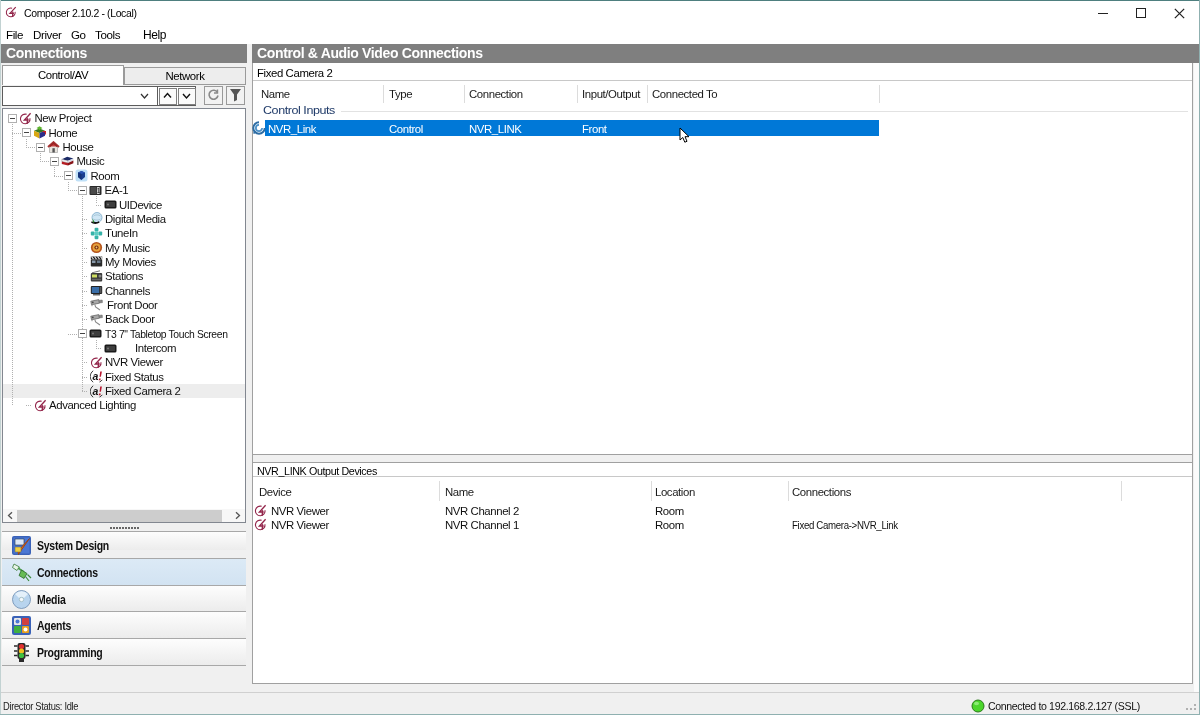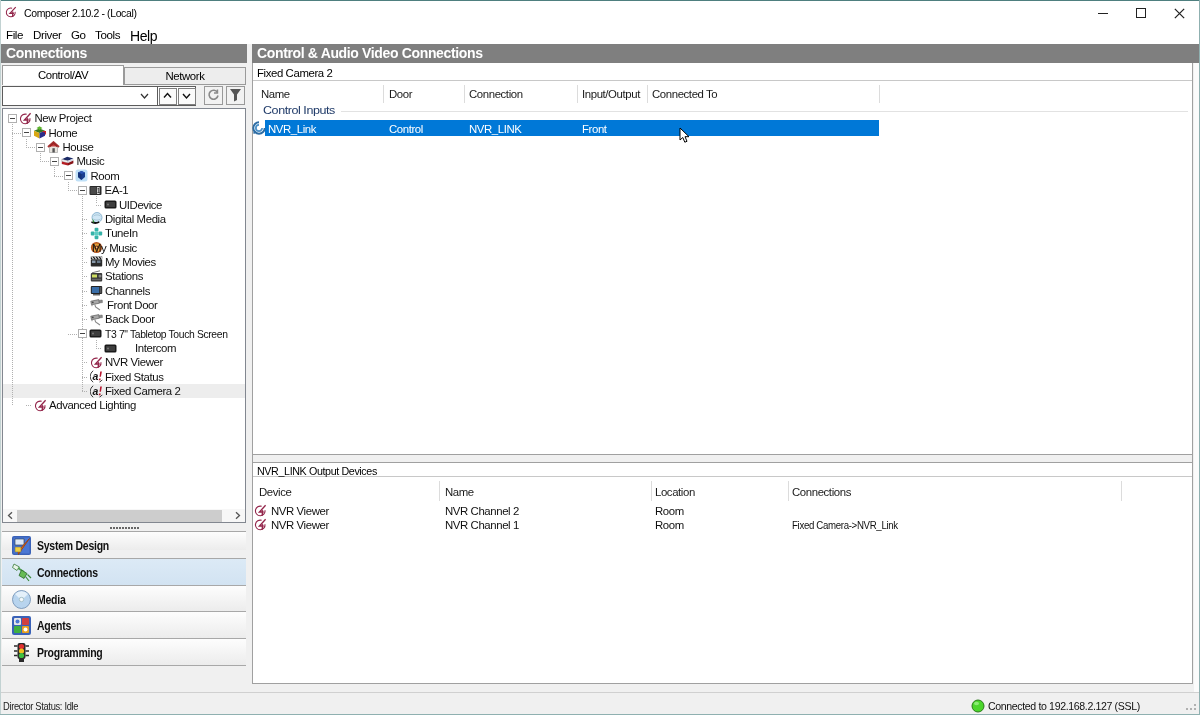--- a/index.html
+++ b/index.html
@@ -28,21 +28,21 @@
 <div class="abs" style="left:24px;top:7px;transform:scaleX(0.92);transform-origin:left center">Composer 2.10.2 - (Local)</div>
 <div class="abs" style="left:1098px;top:12.5px;width:10px;height:1.4px;background:#222"></div>
 <div class="abs" style="left:1136px;top:8px;width:10px;height:10px;border:1.4px solid #222"></div>
 <svg class="abs" style="left:1174px;top:7.5px" width="11" height="11" viewBox="0 0 13 13">
     <path d="M1 1 L12 12 M12 1 L1 12" stroke="#222" stroke-width="1.5"></path>
   </svg>
 <div class="abs" style="left:6px;top:28px;font-size:11.6px">File</div>
 <div class="abs" style="left:33px;top:28px;font-size:11.6px">Driver</div>
 <div class="abs" style="left:71px;top:28px;font-size:11.6px">Go</div>
 <div class="abs" style="left:95px;top:28px;font-size:11.6px">Tools</div>
-<div class="abs" style="left:130px;top:28px;font-size:14px">Help</div>
+<div class="abs" style="left:143px;top:28px;font-size:12px">Help</div>
 <div class="abs grayhdr" style="left:1px;top:44px;width:246px;height:19px">Connections</div>
 <div class="abs grayhdr" style="left:252px;top:44px;width:947px;height:19px">Control &amp; Audio Video Connections</div>
 <div class="abs" style="left:1px;top:63px;width:247px;height:629px;background:#f0f0f0"></div>
 <div class="abs" style="left:2px;top:65px;width:122px;height:20px;background:#fff;border:1px solid #9a9a9a;border-bottom:none;text-align:center;line-height:18px;z-index:2">Control/AV</div>
 <div class="abs" style="left:124px;top:67px;width:122px;height:18px;background:#ededed;border:1px solid #9a9a9a;text-align:center;line-height:17px">Network</div>
 <div class="abs" style="left:2px;top:86px;width:194px;height:20px;border:1px solid #5c5c5c;background:#fff"></div>
 <svg class="abs" style="left:139px;top:91px" width="11" height="10" viewBox="0 0 11 10">
     <path d="M2 3 L5.5 7 L9 3" fill="none" stroke="#333" stroke-width="1.2"></path>
   </svg>
 <div class="abs" style="left:157px;top:86px;width:1px;height:20px;background:#5c5c5c"></div>
@@ -151,21 +151,21 @@
     <rect x="4.6" y="4.6" width="3.8" height="3.8" rx="1" fill="#5ecdc4"></rect>
   </svg>
 <div class="tlabel" style="left:105.0px;top:226.2px;">TuneIn</div>
 <div class="dot-h" style="left:82px;top:247.6px;width:6.0px"></div>
 <svg class="abs" style="left:89.5px;top:241.1px" width="13" height="13" viewBox="0 0 13 13">
     <circle cx="6.5" cy="6.5" r="5.6" fill="#b5541c"></circle>
     <circle cx="6.5" cy="6.5" r="3.9" fill="#e8a33c"></circle>
     <circle cx="6.5" cy="6.5" r="2.1" fill="#7a2d12"></circle>
     <circle cx="6.5" cy="6.5" r="0.9" fill="#e8c87a"></circle>
   </svg>
-<div class="tlabel" style="left:92px;top:240.6px;">My Music</div>
+<div class="tlabel" style="left:105.0px;top:240.6px;">My Music</div>
 <div class="dot-h" style="left:82px;top:261.9px;width:6.0px"></div>
 <svg class="abs" style="left:89.5px;top:255.4px" width="13" height="13" viewBox="0 0 13 13">
     <rect x="0.8" y="4.2" width="11.4" height="7.3" rx="0.8" fill="#2a2a2a"></rect>
     <path d="M0.8 1.5 L12.2 1.5 L12.2 4.2 L0.8 4.2 Z" fill="#1a1a1a"></path>
     <path d="M1.5 1.5 L3.5 4.2 M4.5 1.5 L6.5 4.2 M7.5 1.5 L9.5 4.2 M10.5 1.5 L12.2 3.8" stroke="#e8e8e8" stroke-width="1.1"></path>
     <rect x="2" y="5.5" width="3.5" height="2.5" fill="#8899aa"></rect>
     <rect x="7" y="5.5" width="3.5" height="2.5" fill="#667788"></rect>
   </svg>
 <div class="tlabel" style="left:105.0px;top:254.9px;">My Movies</div>
 <div class="dot-h" style="left:82px;top:276.2px;width:6.0px"></div>
@@ -316,21 +316,21 @@
       <path d="M3 4 L6.5 4 M3 9 L6.5 9 M3 13.5 L6.5 13.5 M14.5 4 L18 4 M14.5 9 L18 9 M14.5 13.5 L18 13.5" stroke="#2a2a2a" stroke-width="1.4"></path>
       <path d="M8 17 L13 17 L13 20 L8 20 Z" fill="#2a2a2a"></path>
     </svg>
     <div class="nlabel">Programming</div>
   </div>
 <div class="abs" style="left:2px;top:665px;width:244px;height:1px;background:#a8a8a8"></div>
 <div class="abs" style="left:252px;top:63px;width:941px;height:621px;background:#fff;border-left:1px solid #a0a0a0;border-right:1px solid #a0a0a0;border-bottom:1px solid #a0a0a0"></div>
 <div class="abs" style="left:253px;top:64px;width:939px;height:17px;background:#fff;border-bottom:1px solid #c8c8c8"></div>
 <div class="abs" style="left:257px;top:67px">Fixed Camera 2</div>
 <div class="colhdr" style="left:261px;top:85px">Name</div>
-<div class="colhdr" style="left:389px;top:85px">Door</div>
+<div class="colhdr" style="left:389px;top:85px">Type</div>
 <div class="colhdr" style="left:469px;top:85px">Connection</div>
 <div class="colhdr" style="left:582px;top:85px">Input/Output</div>
 <div class="colhdr" style="left:652px;top:85px">Connected To</div>
 <div class="abs" style="left:383px;top:85px;width:1px;height:18px;background:#dcdcdc"></div>
 <div class="abs" style="left:464px;top:85px;width:1px;height:18px;background:#dcdcdc"></div>
 <div class="abs" style="left:577px;top:85px;width:1px;height:18px;background:#dcdcdc"></div>
 <div class="abs" style="left:647px;top:85px;width:1px;height:18px;background:#dcdcdc"></div>
 <div class="abs" style="left:879px;top:85px;width:1px;height:18px;background:#dcdcdc"></div>
 <div class="abs" style="left:263px;top:104px;color:#1f3a68;transform:scaleX(1.1);transform-origin:left center">Control Inputs</div>
 <div class="abs" style="left:341px;top:111px;width:847px;height:1px;background:#e2e2e2"></div>

